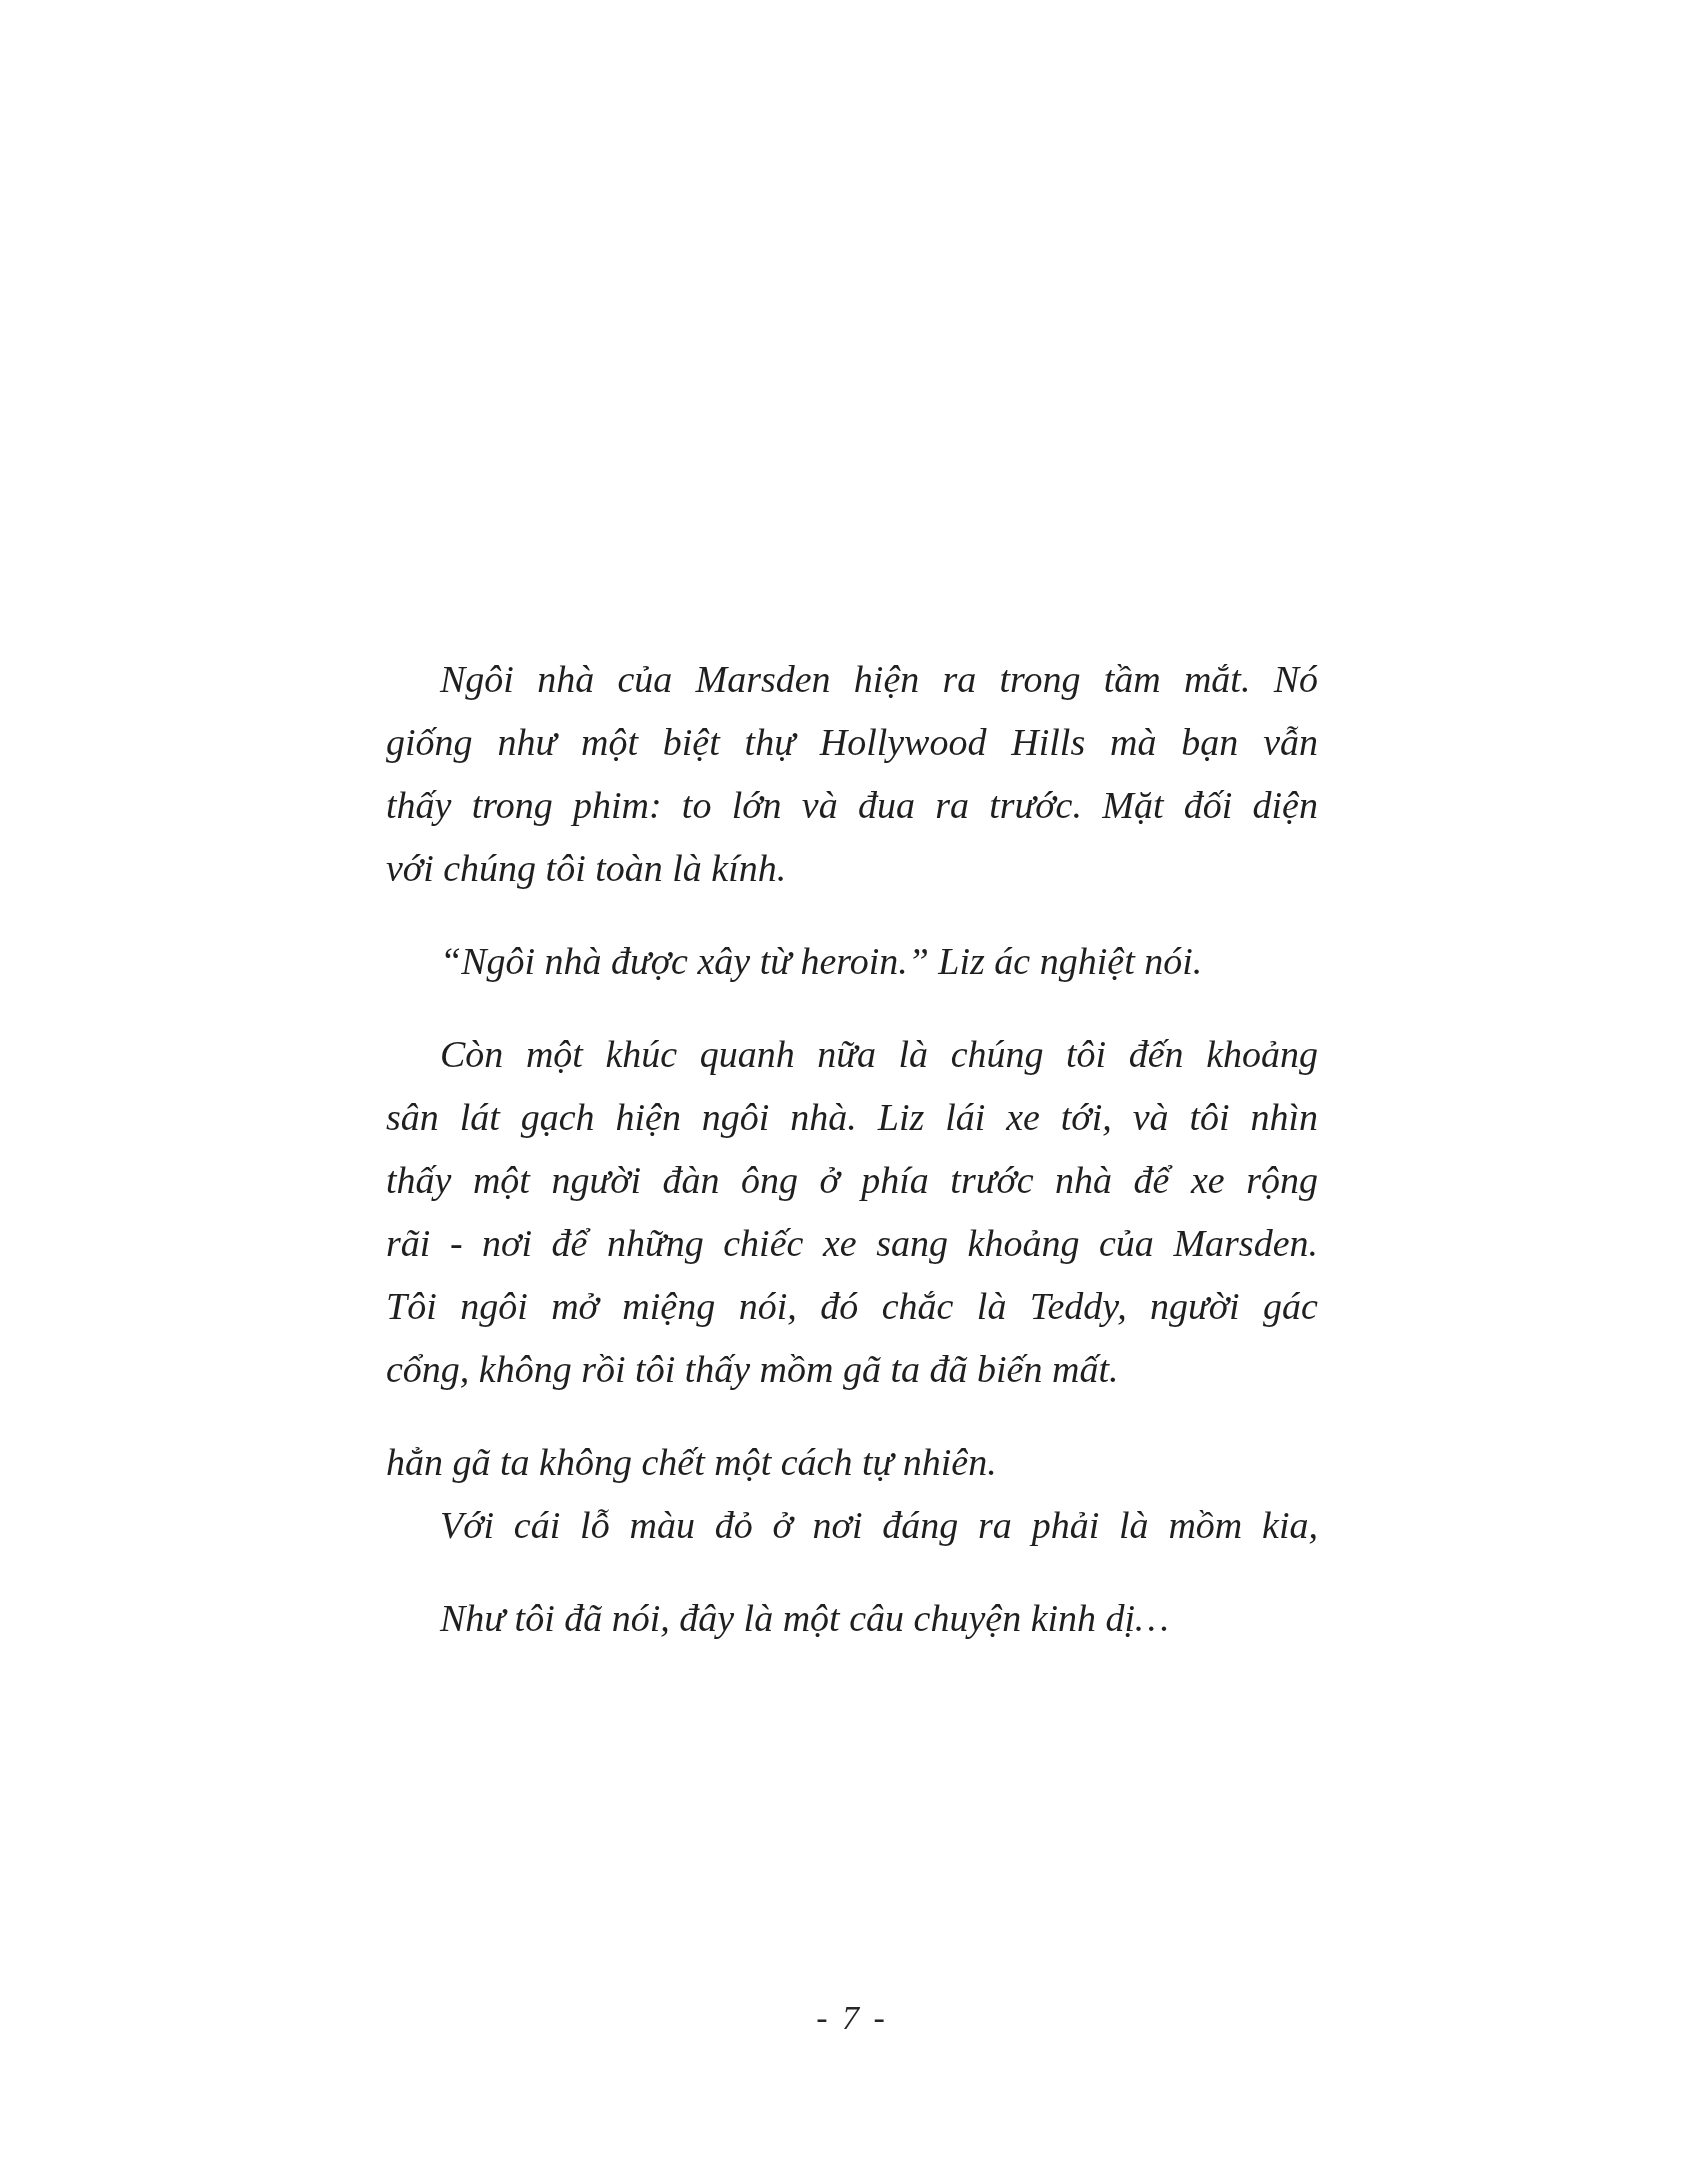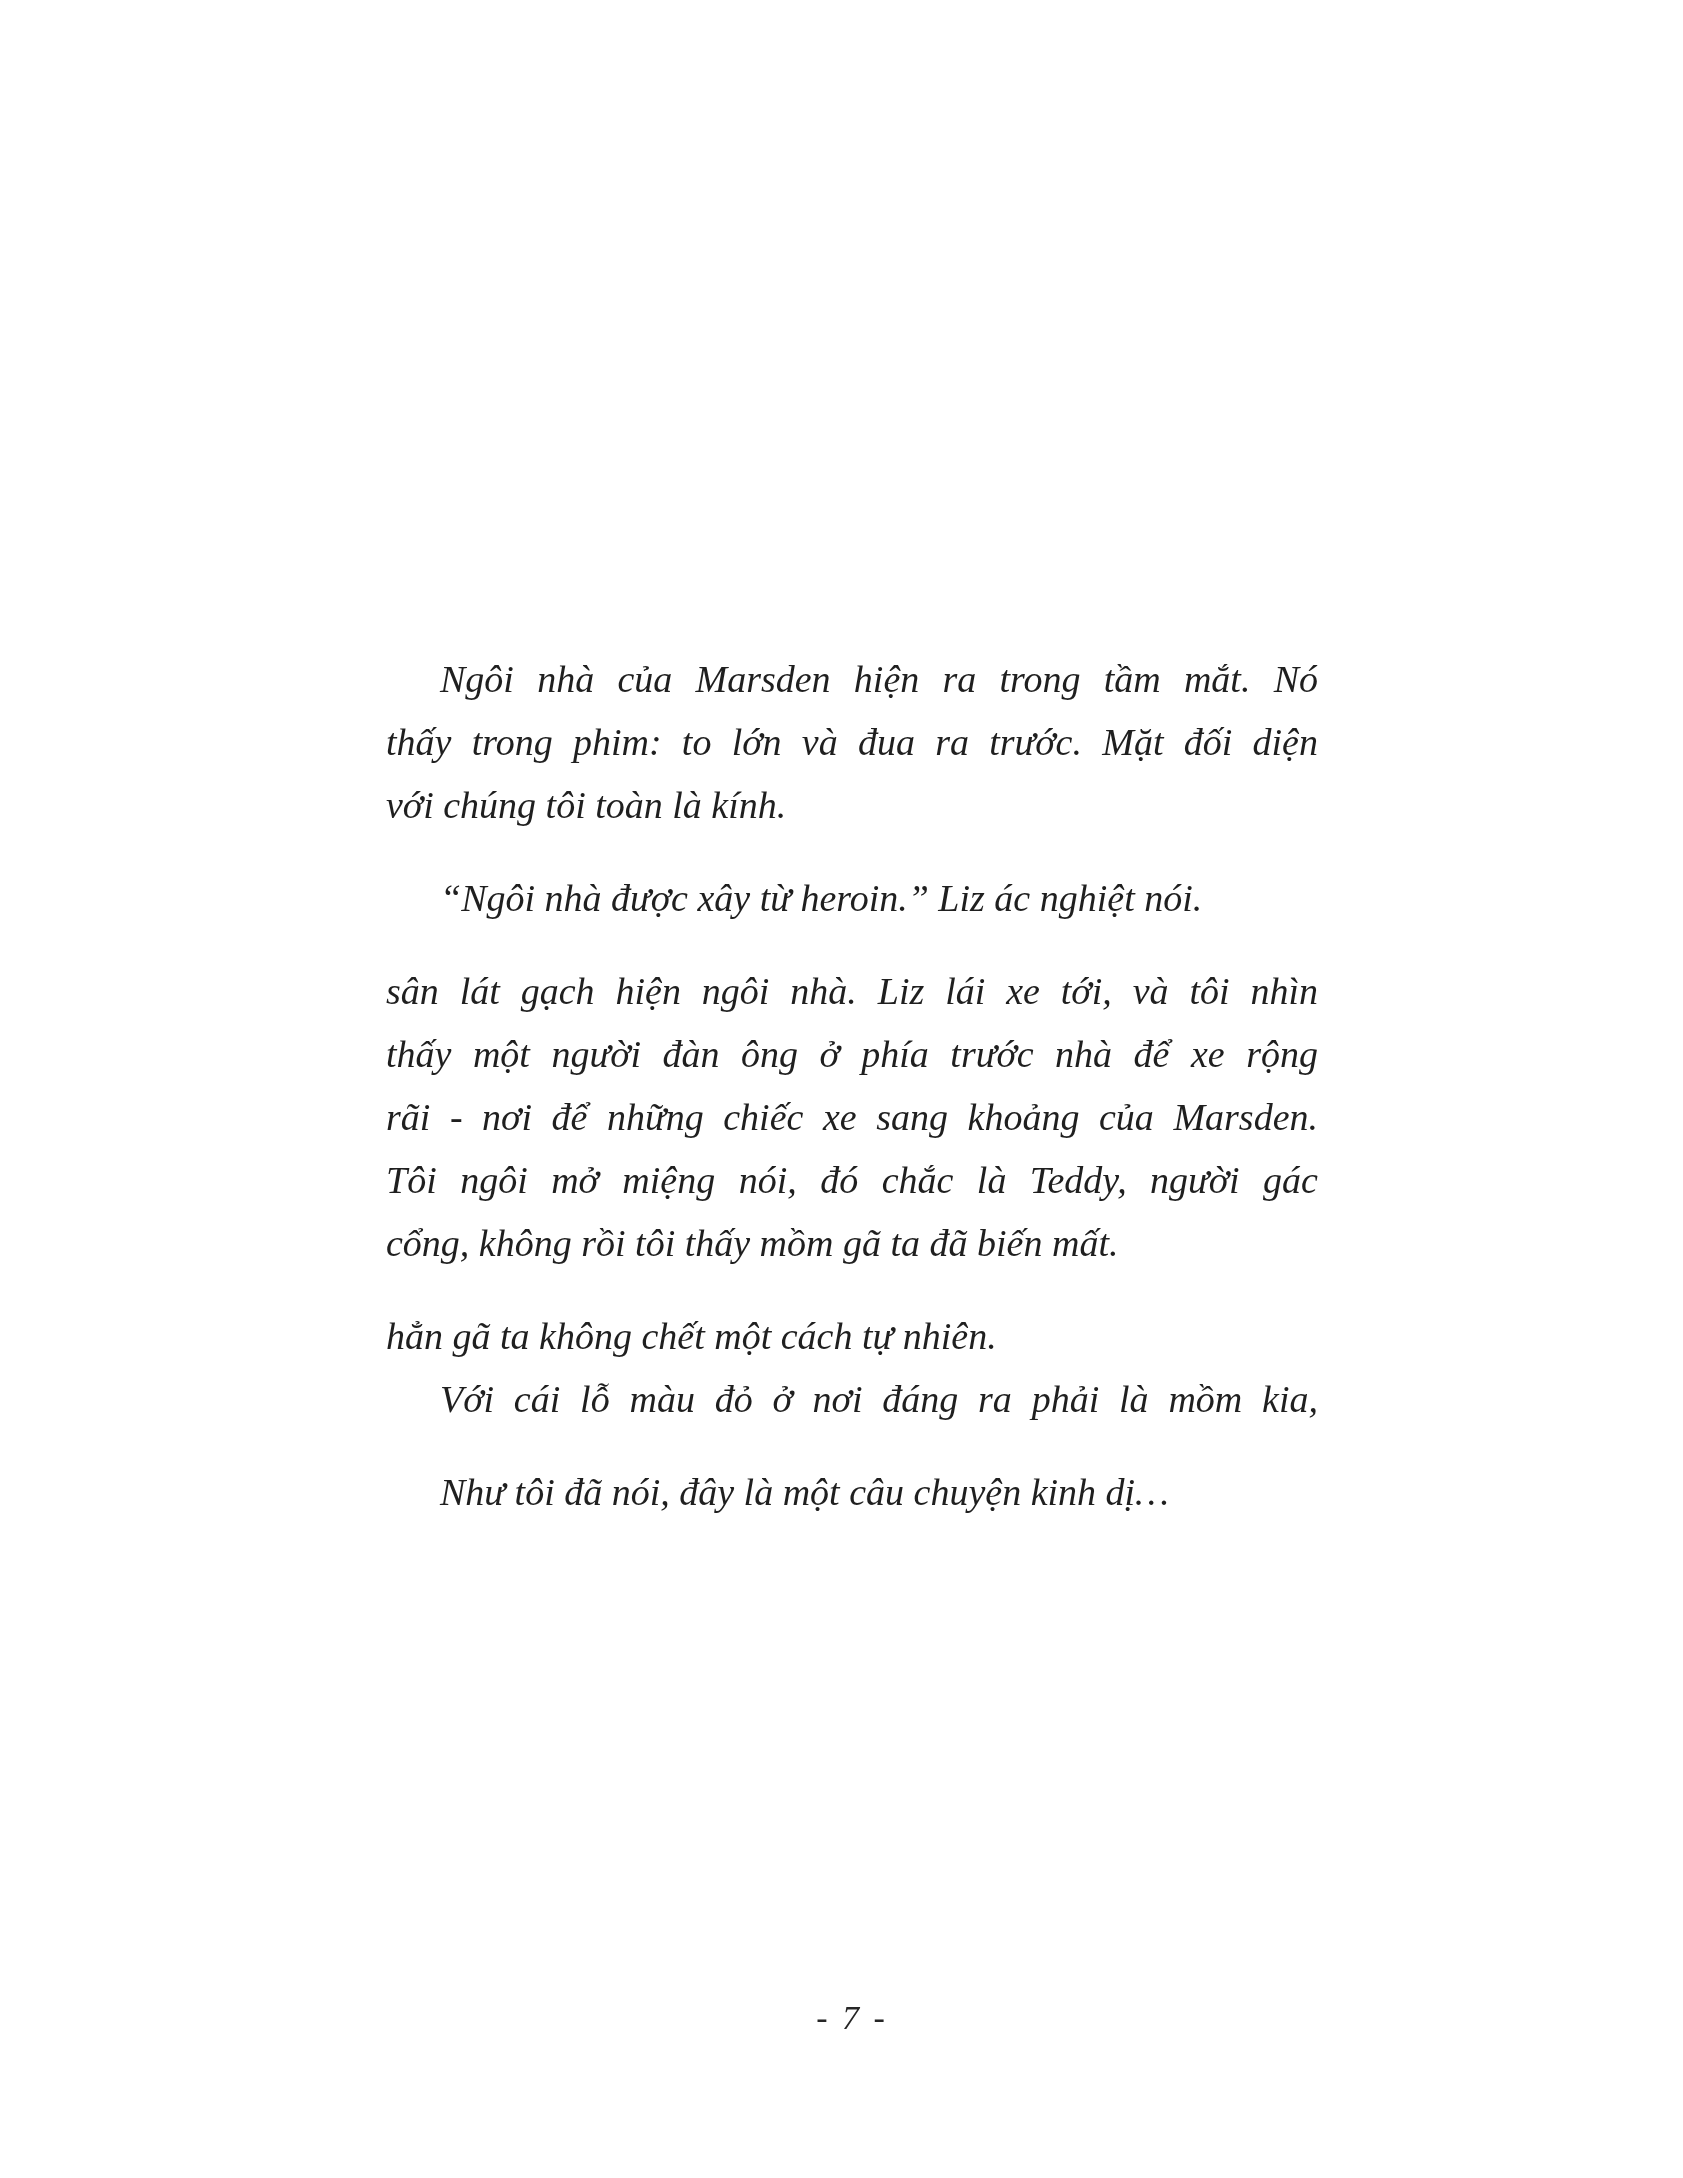--- a/index.html
+++ b/index.html
@@ -59,29 +59,31 @@
 </style>
 </head>
 <body>
 
 <div class="page">
 
   <div class="text-block">
 
     <div class="para">
       <div class="line first">Ngôi nhà của Marsden hiện ra trong tầm mắt. Nó</div>
+      <div class="line">giống như một biệt thự Hollywood Hills mà bạn vẫn</div>
       <div class="line">thấy trong phim: to lớn và đua ra trước. Mặt đối diện</div>
       <div class="line last">với chúng tôi toàn là kính.</div>
     </div>
 
     <div class="para">
       <div class="line first last">“Ngôi nhà được xây từ heroin.” Liz ác nghiệt nói.</div>
     </div>
 
     <div class="para">
+      <div class="line first">Còn một khúc quanh nữa là chúng tôi đến khoảng</div>
       <div class="line">sân lát gạch hiện ngôi nhà. Liz lái xe tới, và tôi nhìn</div>
       <div class="line">thấy một người đàn ông ở phía trước nhà để xe rộng</div>
       <div class="line">rãi - nơi để những chiếc xe sang khoảng của Marsden.</div>
       <div class="line">Tôi ngôi mở miệng nói, đó chắc là Teddy, người gác</div>
       <div class="line last">cổng, không rồi tôi thấy mồm gã ta đã biến mất.</div>
     </div>
 
     <div class="para">
       <div class="line last">hẳn gã ta không chết một cách tự nhiên.</div>
       <div class="line first">Với cái lỗ màu đỏ ở nơi đáng ra phải là mồm kia,</div>

